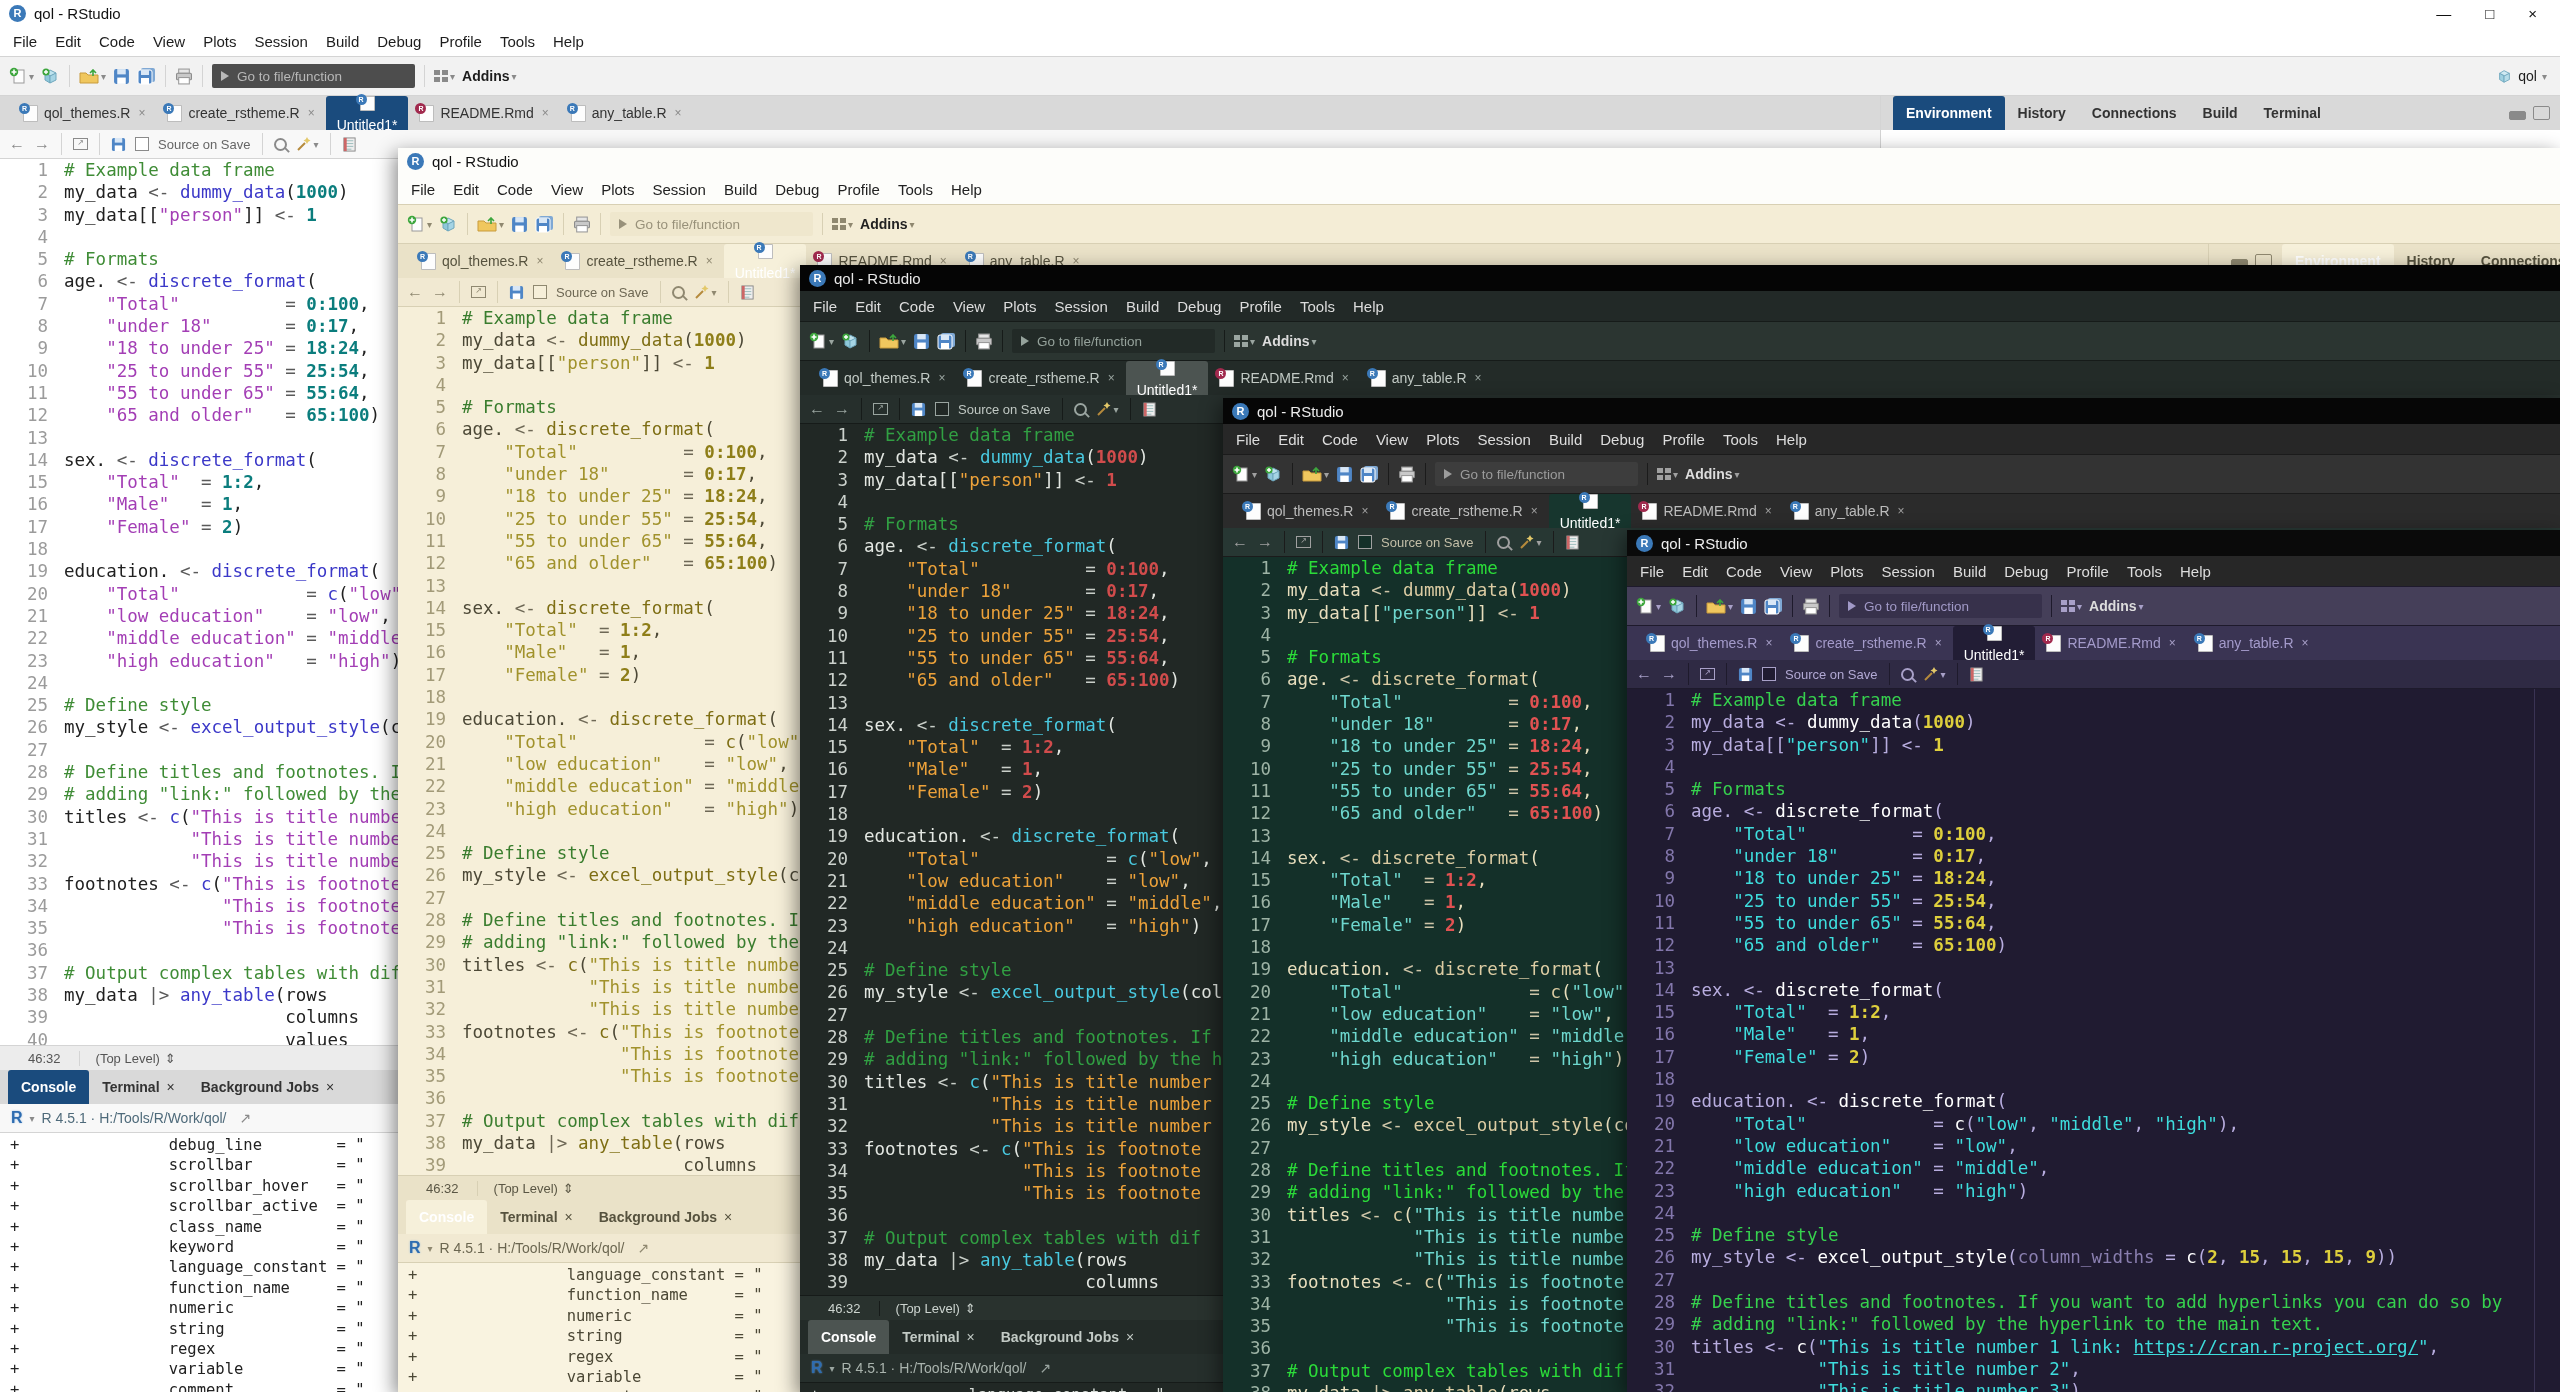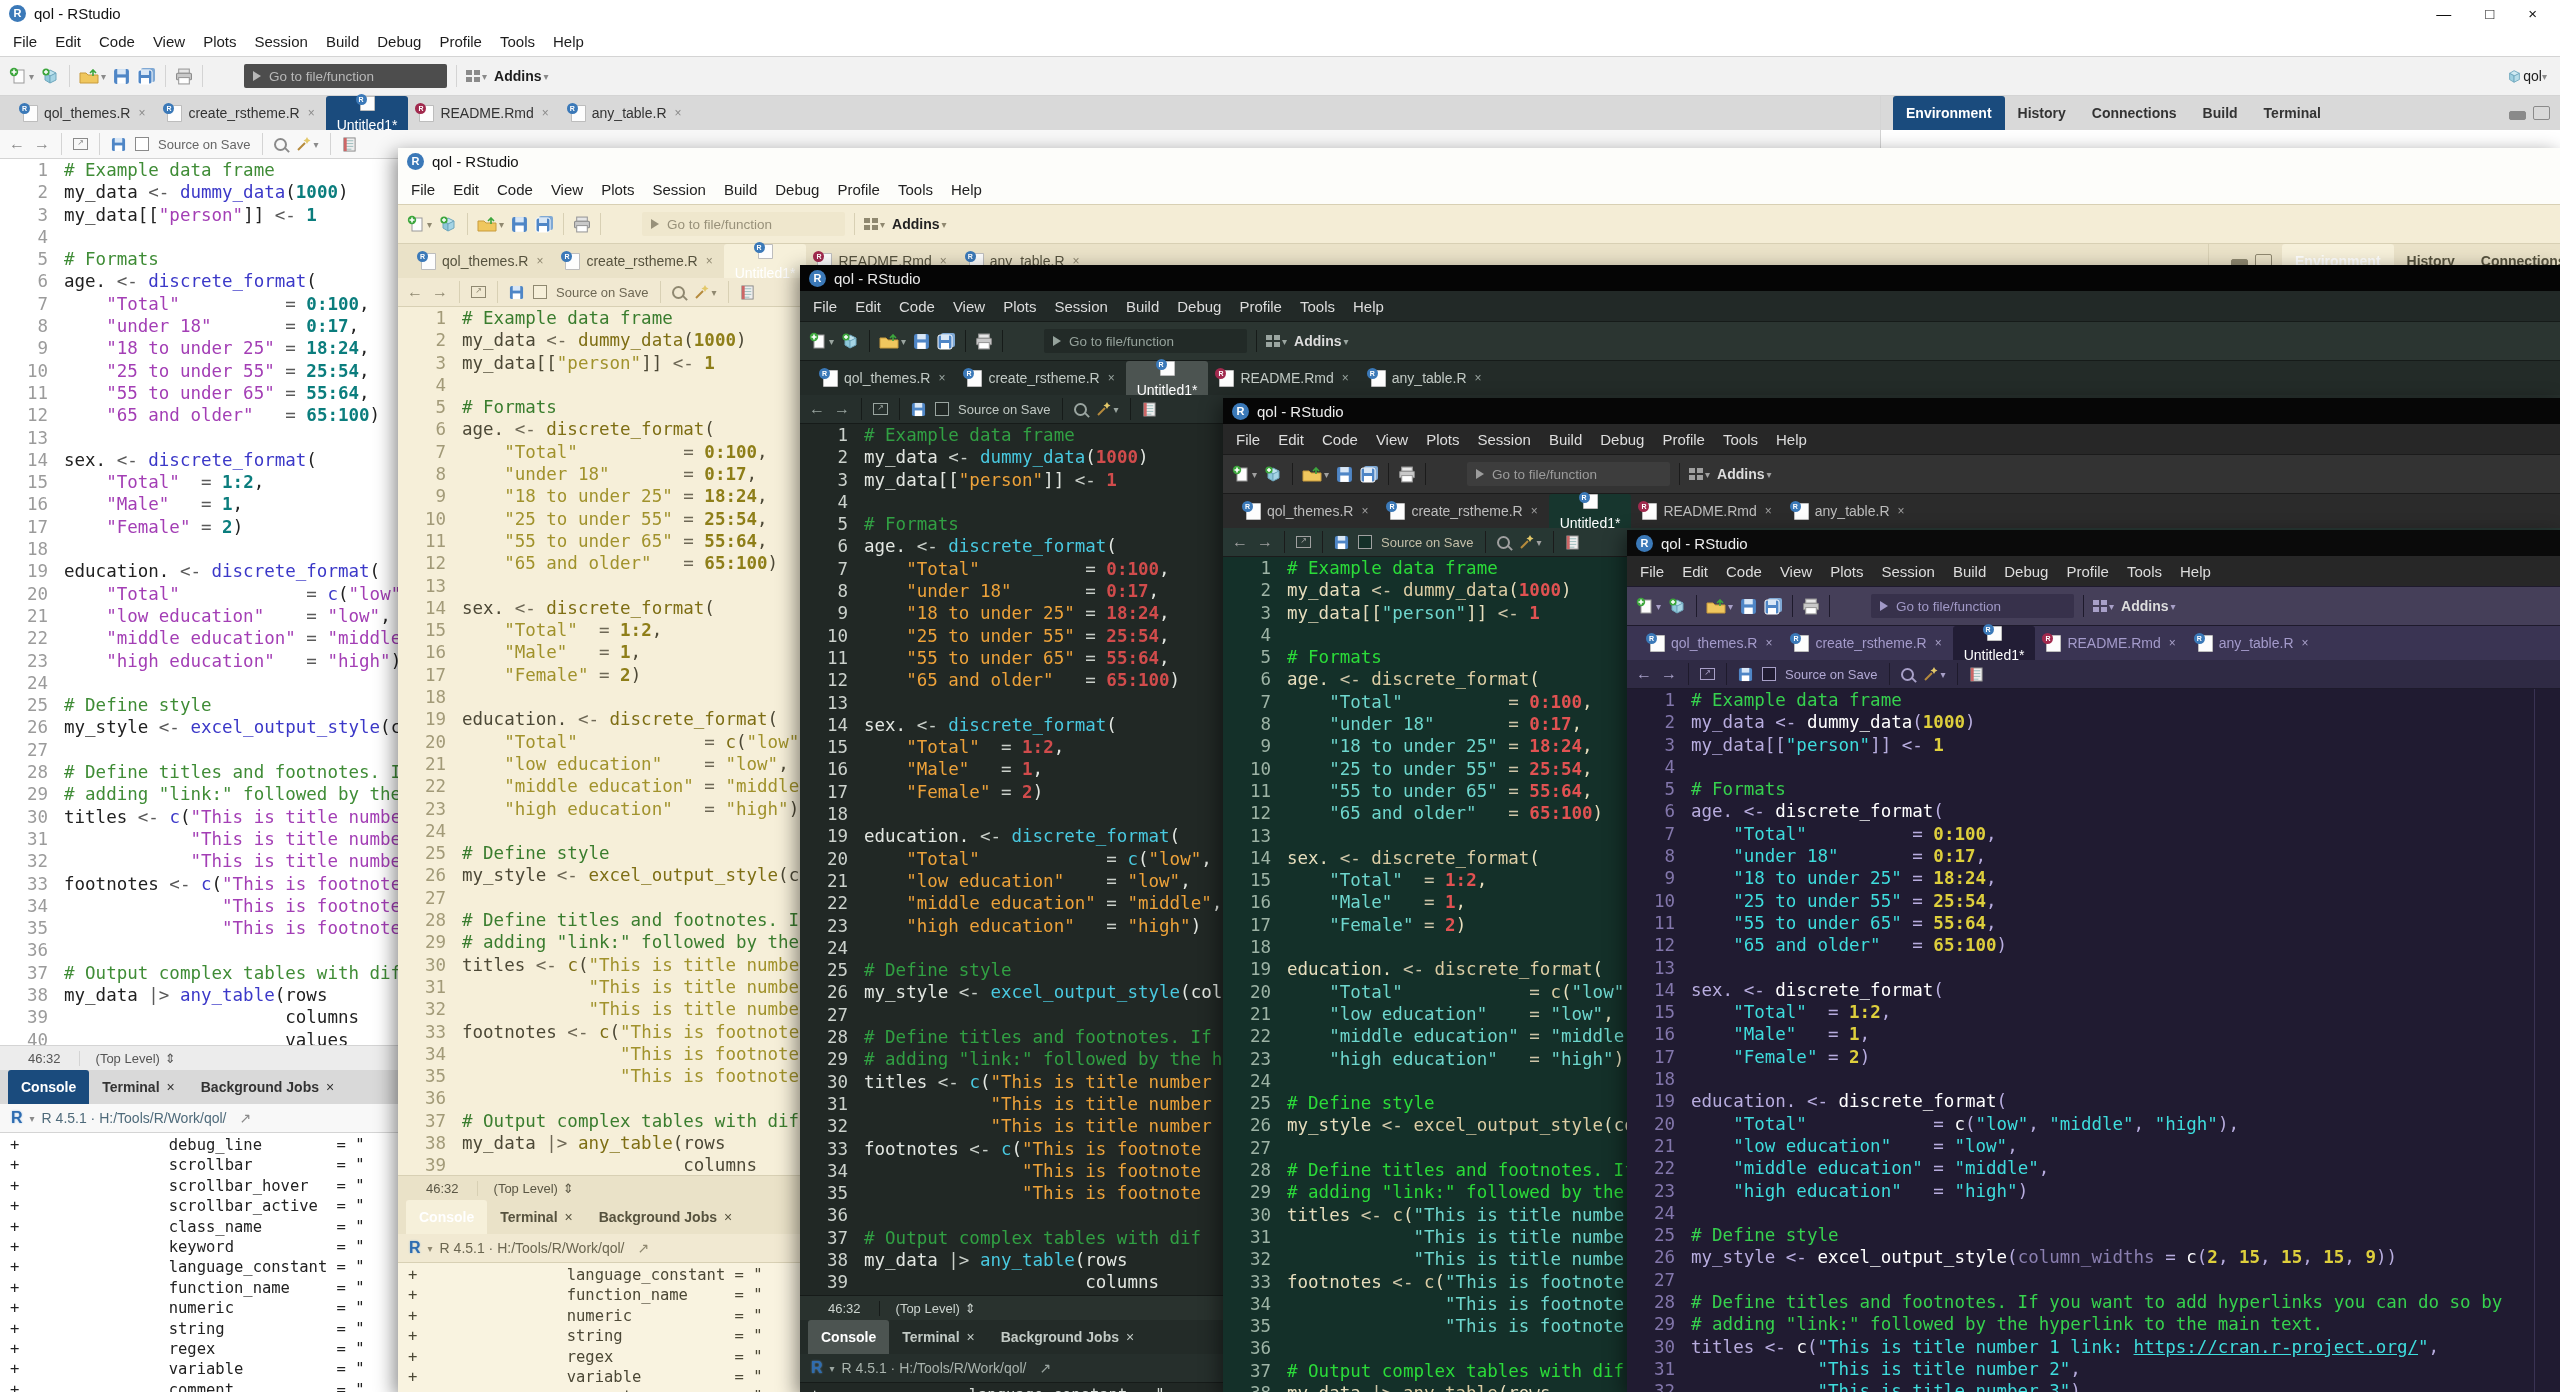--- a/index.html
+++ b/index.html
@@ -16,27 +16,27 @@
   .wincontrols span{cursor:default;}
   .menubar{height:30px;flex:0 0 30px;background:var(--menu-bg);color:var(--menu-fg);
            display:flex;align-items:center;padding:0 4px;font-size:15px;border-bottom:1px solid var(--chrome-line);}
   .menu-item{padding:0 9px;}
   .toolbar{height:38px;flex:0 0 38px;background:var(--tool-bg);display:flex;align-items:center;
            gap:7px;padding:0 9px;border-bottom:1px solid var(--chrome-line);}
   .tbtn{display:flex;align-items:center;gap:2px;}
   .caret{font-size:10px;color:var(--icon-muted);}
   .tsep{width:1px;height:22px;background:var(--chrome-line);margin:0 2px;}
   .goto{width:185px;height:24px;background:var(--goto-bg);color:var(--goto-fg);border-radius:2px;
-        display:flex;align-items:center;gap:8px;padding:0 9px;font-size:13.5px;margin-left:32px;}
+        display:flex;align-items:center;gap:8px;padding:0 9px;font-size:13.5px;}
   .goto-arrow{width:0;height:0;border-top:5px solid transparent;border-bottom:5px solid transparent;
               border-left:8px solid var(--goto-fg);}
   .gridicon{display:inline-grid;grid-template-columns:6px 6px;grid-gap:2px;}
   .gridicon i{width:6px;height:5px;background:var(--icon-muted);display:block;}
   .addins-label{font-size:14px;font-weight:bold;color:var(--menu-fg);}
-  .project{margin-left:auto;display:flex;align-items:center;font-size:14px;color:var(--menu-fg);padding-right:4px;}
+  .project{margin-left:auto;display:flex;align-items:center;gap:5px;font-size:14px;color:var(--menu-fg);padding-right:4px;}
 
   
   .workspace{flex:1;display:flex;min-height:0;}
   .leftcol{display:flex;flex-direction:column;min-width:0;}
   .rightcol{flex:1;display:flex;flex-direction:column;min-width:0;border-left:1px solid var(--chrome-line);}
   .tabbar{height:34px;flex:0 0 34px;background:var(--tabbar-bg);display:flex;align-items:stretch;padding-left:12px;}
   .tab{display:flex;align-items:center;gap:6px;padding:0 11px;font-size:14px;color:var(--tab-fg);white-space:nowrap;}
   .tab.active{background:var(--tab-active-bg);color:var(--tab-active-fg);border-radius:3px 3px 0 0;flex-direction:column;}
   .tab .x{font-size:12px;color:var(--icon-muted);margin-left:2px;}
   .rtab{display:flex;align-items:center;padding:0 13px;font-size:14px;font-weight:bold;color:var(--tab-fg);white-space:nowrap;}

